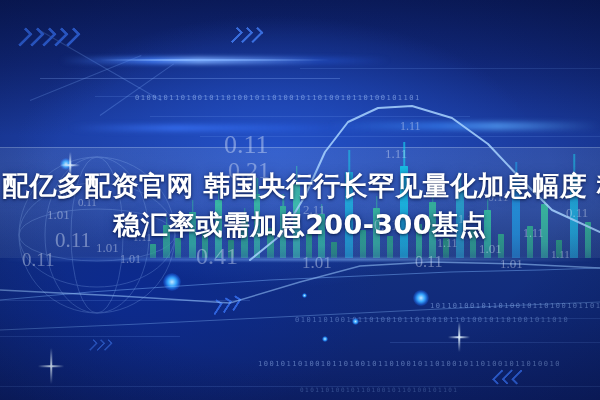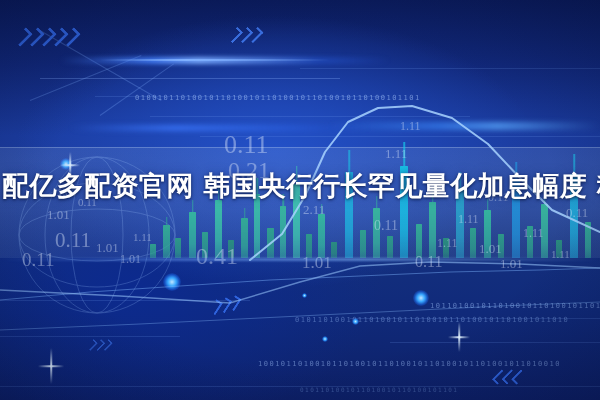--- a/index.html
+++ b/index.html
@@ -394,15 +394,16 @@
       <div class="num" style="left: 566px; top: 205px; font-size: 13px;">0.11</div>
       <div class="num" style="left: 400px; top: 119px; font-size: 12px;">1.11</div>
       <div class="num" style="left: 488px; top: 190px; font-size: 12px;">0.11</div>
     </div>
 
   <div class="bg-vignette"></div>
   <div class="streak streak-d"></div>
 
   <div class="headline">
     <div class="hl-line hl-line-1">配亿多配资官网 韩国央行行长罕见量化加息幅度 称</div>
+    <div class="hl-line hl-line-2">稳汇率或需加息200-300基点</div>
   </div>
 
 </div>
 
 </body></html>

